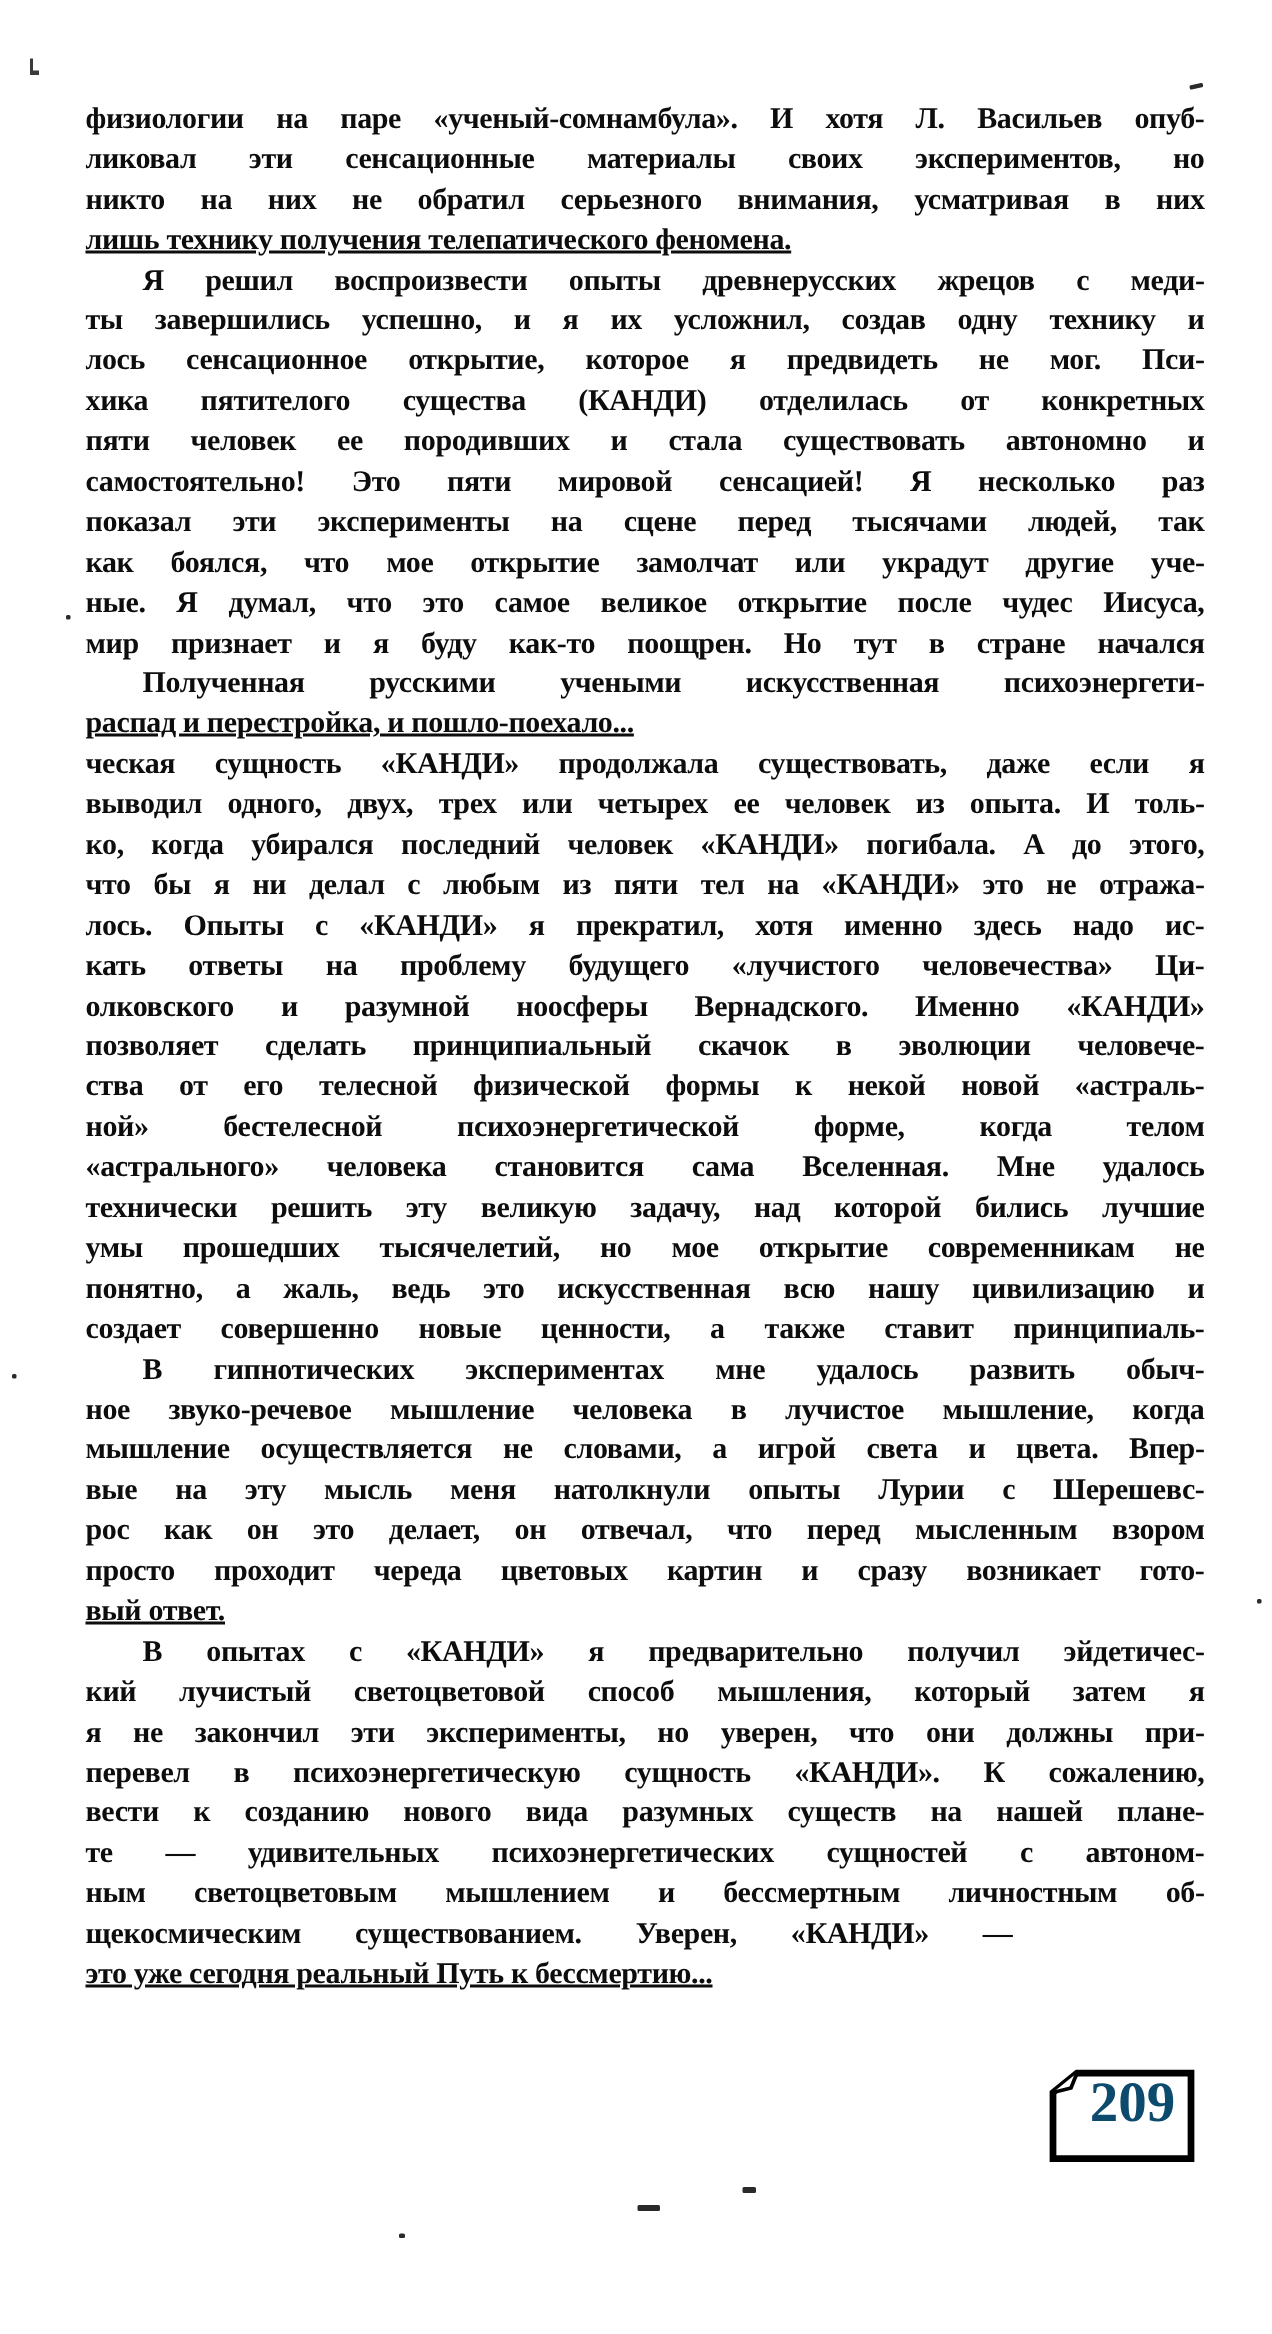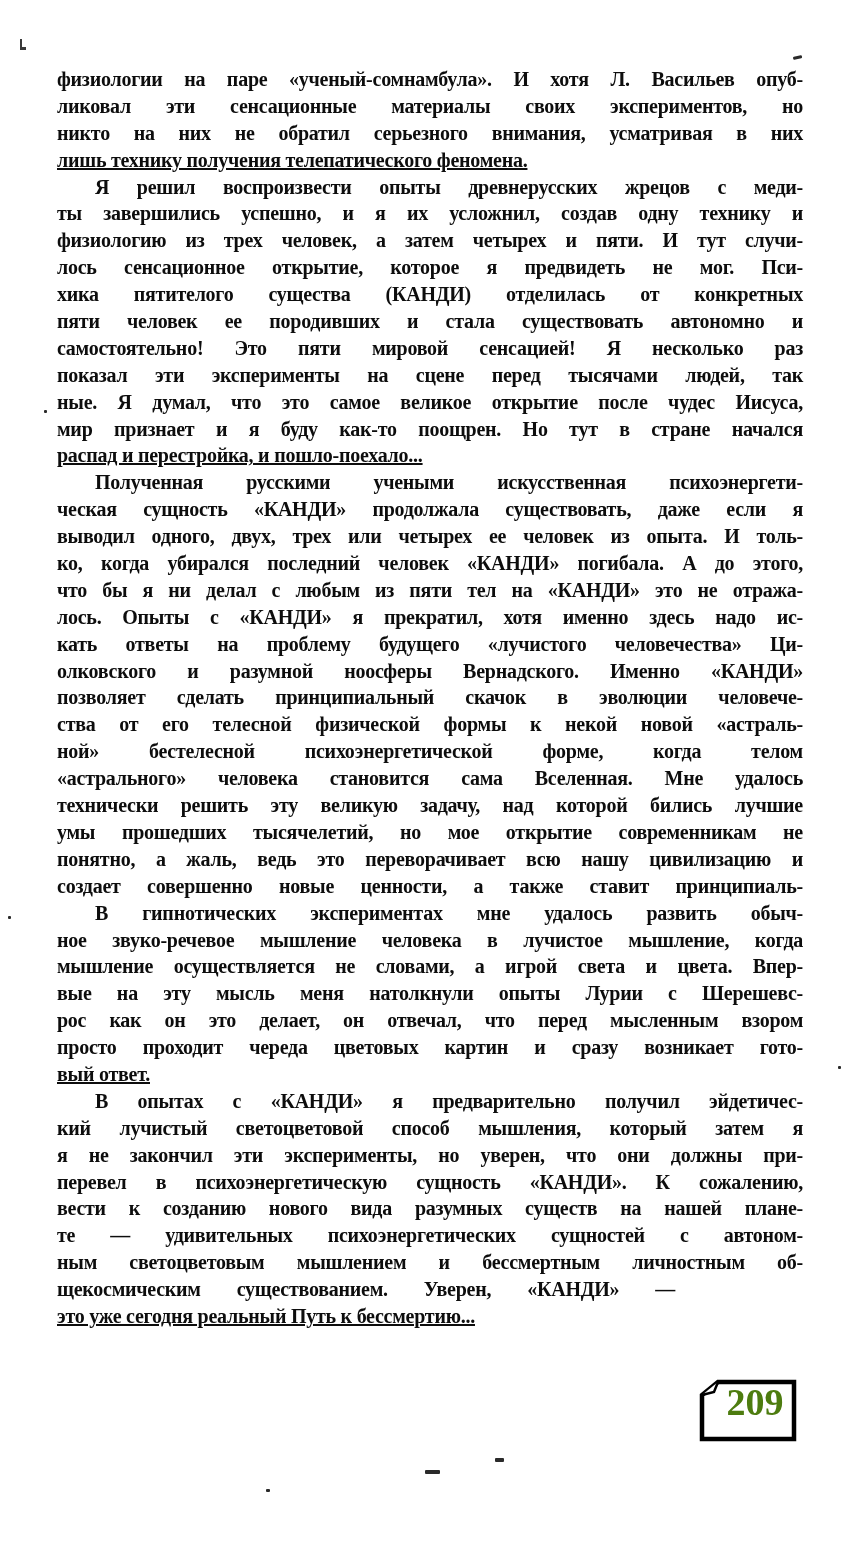--- a/index.html
+++ b/index.html
@@ -52,21 +52,21 @@
     left: 24px;
     top: 6px;
     width: 72px;
     height: 36px;
     display: flex;
     align-items: center;
     justify-content: center;
     font-size: 38px;
     font-weight: 700;
     letter-spacing: 0;
-    color: #4d7c0f;
+    color: #0c4a6e;
   }
 
   
   .speck { position: absolute; background: #2a2a2a; border-radius: 1px; }
   .speck-hook {
     position: absolute;
     width: 4px; height: 8px;
     border-left: 2px solid #3a3a3a;
     border-bottom: 3px solid #3a3a3a;
     background: transparent;
@@ -77,44 +77,44 @@
 
 <div class="page">
 
   <div class="text-block" id="text-block">
       <div class="line">физиологии на паре «ученый-сомнамбула». И хотя Л. Васильев опуб-</div>
       <div class="line">ликовал эти сенсационные материалы своих экспериментов, но</div>
       <div class="line">никто на них не обратил серьезного внимания, усматривая в них</div>
       <div class="line end">лишь технику получения телепатического феномена.</div>
       <div class="line indent">Я решил воспроизвести опыты древнерусских жрецов с меди-</div>
       <div class="line">ты завершились успешно, и я их усложнил, создав одну технику и</div>
-      <div class="line">физиологию из трех человек, а затем четырех и пяти. И тут случи-</div>
       <div class="line">лось сенсационное открытие, которое я предвидеть не мог. Пси-</div>
       <div class="line">хика пятителого существа (КАНДИ) отделилась от конкретных</div>
       <div class="line">пяти человек ее породивших и стала существовать автономно и</div>
       <div class="line">самостоятельно! Это пяти мировой сенсацией! Я несколько раз</div>
       <div class="line">показал эти эксперименты на сцене перед тысячами людей, так</div>
+      <div class="line">как боялся, что мое открытие замолчат или украдут другие уче-</div>
       <div class="line">ные. Я думал, что это самое великое открытие после чудес Иисуса,</div>
       <div class="line">мир признает и я буду как-то поощрен. Но тут в стране начался</div>
+      <div class="line indent">Полученная русскими учеными искусственная психоэнергети-</div>
       <div class="line end">распад и перестройка, и пошло-поехало...</div>
-      <div class="line indent">Полученная русскими учеными искусственная психоэнергети-</div>
       <div class="line">ческая сущность «КАНДИ» продолжала существовать, даже если я</div>
       <div class="line">выводил одного, двух, трех или четырех ее человек из опыта. И толь-</div>
       <div class="line">ко, когда убирался последний человек «КАНДИ» погибала. А до этого,</div>
       <div class="line">что бы я ни делал с любым из пяти тел на «КАНДИ» это не отража-</div>
       <div class="line">лось. Опыты с «КАНДИ» я прекратил, хотя именно здесь надо ис-</div>
       <div class="line">кать ответы на проблему будущего «лучистого человечества» Ци-</div>
       <div class="line">олковского и разумной ноосферы Вернадского. Именно «КАНДИ»</div>
       <div class="line">позволяет сделать принципиальный скачок в эволюции человече-</div>
       <div class="line">ства от его телесной физической формы к некой новой «астраль-</div>
       <div class="line">ной» бестелесной психоэнергетической форме, когда телом</div>
       <div class="line">«астрального» человека становится сама Вселенная. Мне удалось</div>
       <div class="line">технически решить эту великую задачу, над которой бились лучшие</div>
       <div class="line">умы прошедших тысячелетий, но мое открытие современникам не</div>
-      <div class="line">понятно, а жаль, ведь это переворачивает всю нашу цивилизацию и</div>
+      <div class="line">понятно, а жаль, ведь это искусственная всю нашу цивилизацию и</div>
       <div class="line">создает совершенно новые ценности, а также ставит принципиаль-</div>
       <div class="line indent">В гипнотических экспериментах мне удалось развить обыч-</div>
       <div class="line">ное звуко-речевое мышление человека в лучистое мышление, когда</div>
       <div class="line">мышление осуществляется не словами, а игрой света и цвета. Впер-</div>
       <div class="line">вые на эту мысль меня натолкнули опыты Лурии с Шерешевс-</div>
       <div class="line">рос как он это делает, он отвечал, что перед мысленным взором</div>
       <div class="line">просто проходит череда цветовых картин и сразу возникает гото-</div>
       <div class="line end">вый ответ.</div>
       <div class="line indent">В опытах с «КАНДИ» я предварительно получил эйдетичес-</div>
       <div class="line">кий лучистый светоцветовой способ мышления, который затем я</div>

